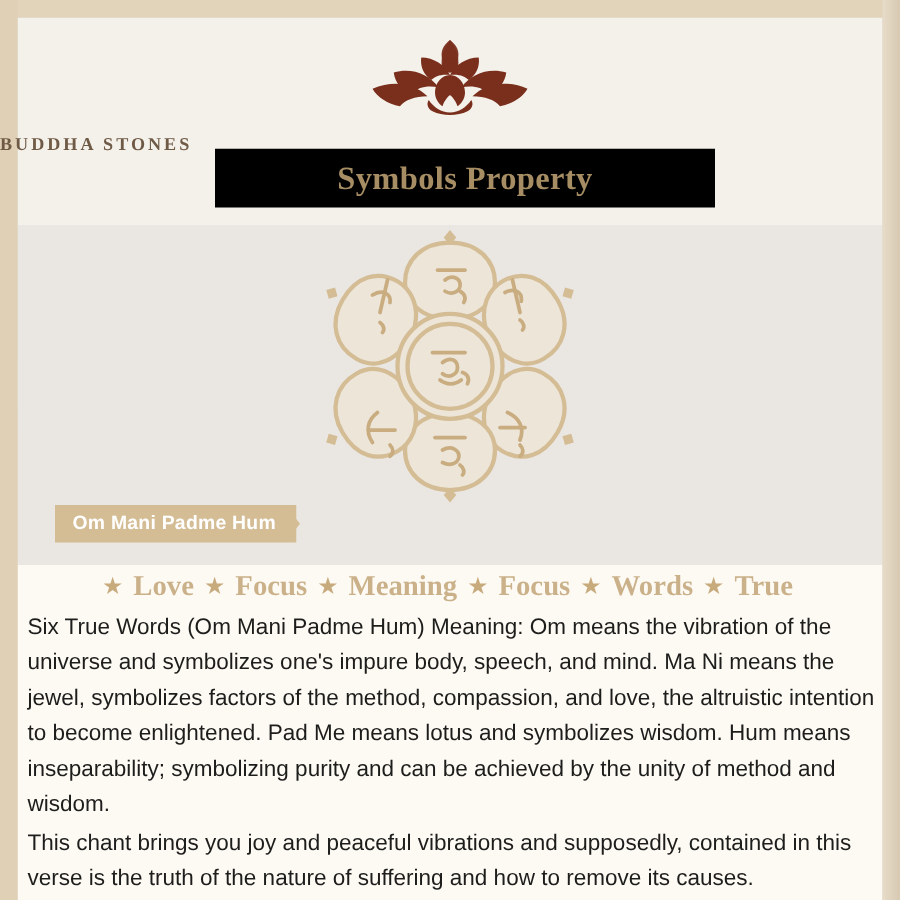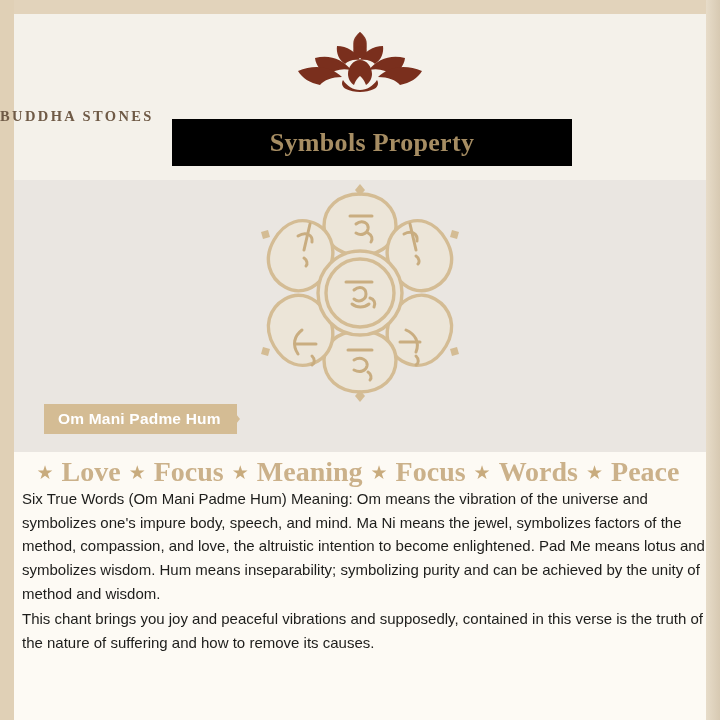--- a/index.html
+++ b/index.html
@@ -169,39 +169,39 @@
     left: 14px;
     top: 456px;
     width: 692px;
     display: flex;
     align-items: center;
     justify-content: center;
     gap: 4px;
     font-family: "Liberation Serif", serif;
   }
   .kw {
-    font-size: 28px;
+    font-size: 23px;
     font-weight: bold;
     color: #cbb18a;
     padding: 0 4px;
   }
   .star {
     color: #c8ab7d;
     font-size: 19px;
     line-height: 1;
   }
 
   
   .body-text {
     position: absolute;
     left: 22px;
     top: 487px;
     width: 686px;
     color: #1d1d1b;
-    font-size: 15px;
+    font-size: 18px;
     line-height: 1.58;
     font-family: "Liberation Sans", sans-serif;
   }
   .body-text p {
     margin: 0;
   }
   .body-text p + p {
     margin-top: 2px;
   }
 </style>
@@ -328,21 +328,21 @@
     <span class="kw">Love</span>
     <span class="star">★</span>
     <span class="kw">Focus</span>
     <span class="star">★</span>
     <span class="kw">Meaning</span>
     <span class="star">★</span>
     <span class="kw">Focus</span>
     <span class="star">★</span>
     <span class="kw">Words</span>
     <span class="star">★</span>
-    <span class="kw">Peace</span>
+    <span class="kw">True</span>
   </div>
 
   <div class="body-text">
     <p>Six True Words (Om Mani Padme Hum) Meaning: Om means the vibration of the universe and symbolizes one's impure body, speech, and mind. Ma Ni means the jewel, symbolizes factors of the method, compassion, and love, the altruistic intention to become enlightened. Pad Me means lotus and symbolizes wisdom. Hum means inseparability; symbolizing purity and can be achieved by the unity of method and wisdom.</p>
     <p>This chant brings you joy and peaceful vibrations and supposedly, contained in this verse is the truth of the nature of suffering and how to remove its causes.</p>
   </div>
 
 </div>
 
 </body></html>

